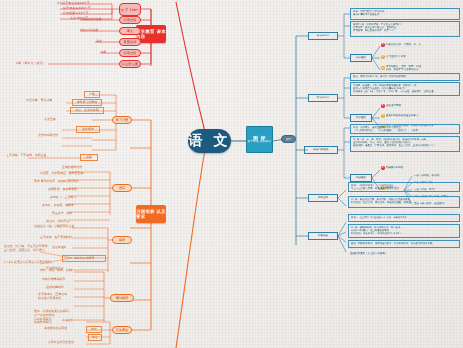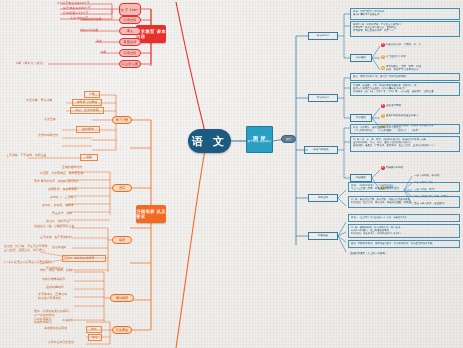--- a/index.html
+++ b/index.html
@@ -18,21 +18,21 @@
       radial-gradient(circle at 30% 30%, #f6f4f2 0%, #ebe8e5 100%);
     pointer-events:none;
   }
   #svg{position:absolute;inset:0;}
   .node{position:absolute;box-sizing:border-box;}
 
   
   .central{
     background:#1c5a80;color:#fff;border-radius:12px;
     display:flex;align-items:center;justify-content:center;
-    font-size:11px;letter-spacing:3px;font-weight:bold;
+    font-size:14px;letter-spacing:3px;font-weight:bold;
     box-shadow:0 1px 2px rgba(0,0,0,.25);
   }
   
   .teal{
     background:#2a9fc4;border:1px solid #1d7f9e;color:#fff;
     display:flex;flex-direction:column;align-items:center;justify-content:center;
     border-radius:1px;line-height:1.05;
   }
   .teal .t1{font-size:5px;letter-spacing:.5px;font-weight:bold;}
   .teal .t2{font-size:2.6px;letter-spacing:.2px;}

